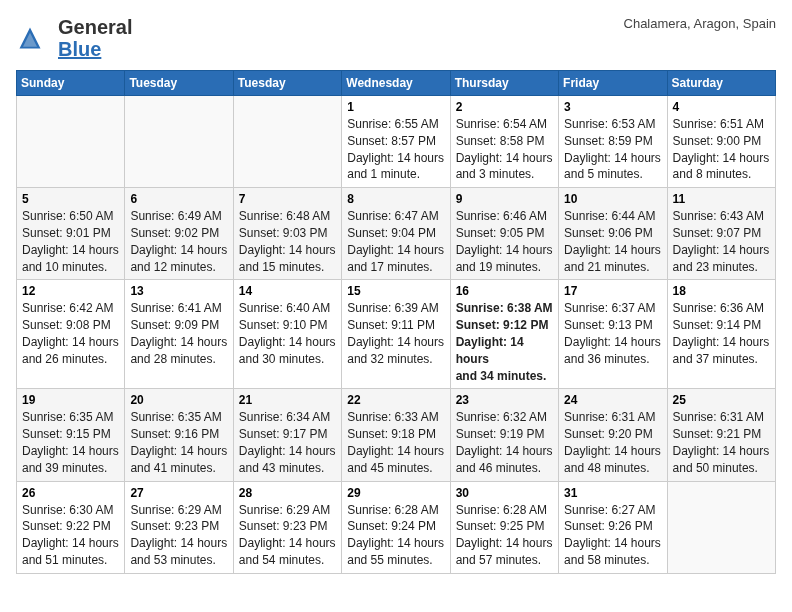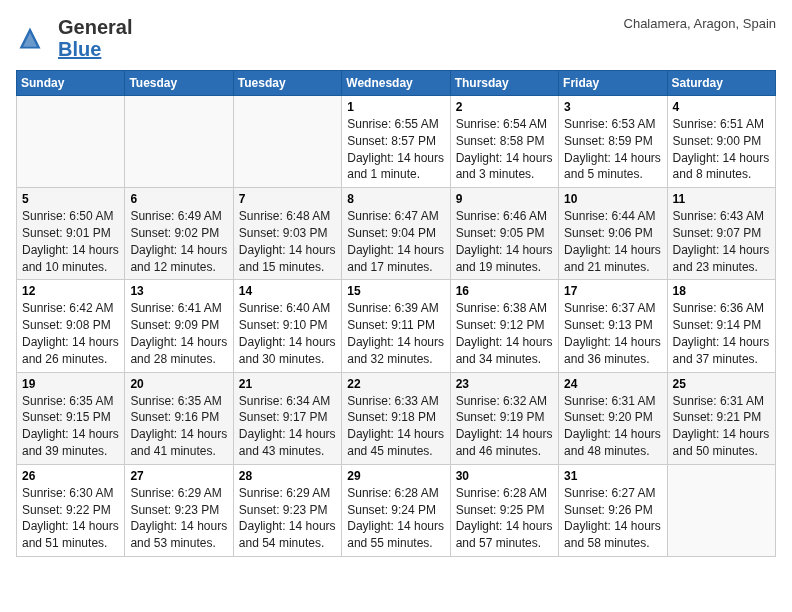--- a/index.html
+++ b/index.html
@@ -225,21 +225,21 @@
         </td>
         <td>
           <span class="day-num">15</span>
           <div class="cell-content" style="white-space: pre-line;">Sunrise: 6:39 AM
 Sunset: 9:11 PM
 Daylight: 14 hours
 and 32 minutes.</div>
         </td>
         <td>
           <span class="day-num">16</span>
-          <div class="cell-content" style="white-space: pre-line;">Sunrise: 6:38 AM
+          <div class="cell-content" style="white-space: pre-line; font-weight: bold;">Sunrise: 6:38 AM
 Sunset: 9:12 PM
 Daylight: 14 hours
 and 34 minutes.</div>
         </td>
         <td>
           <span class="day-num">17</span>
           <div class="cell-content" style="white-space: pre-line;">Sunrise: 6:37 AM
 Sunset: 9:13 PM
 Daylight: 14 hours
 and 36 minutes.</div>

